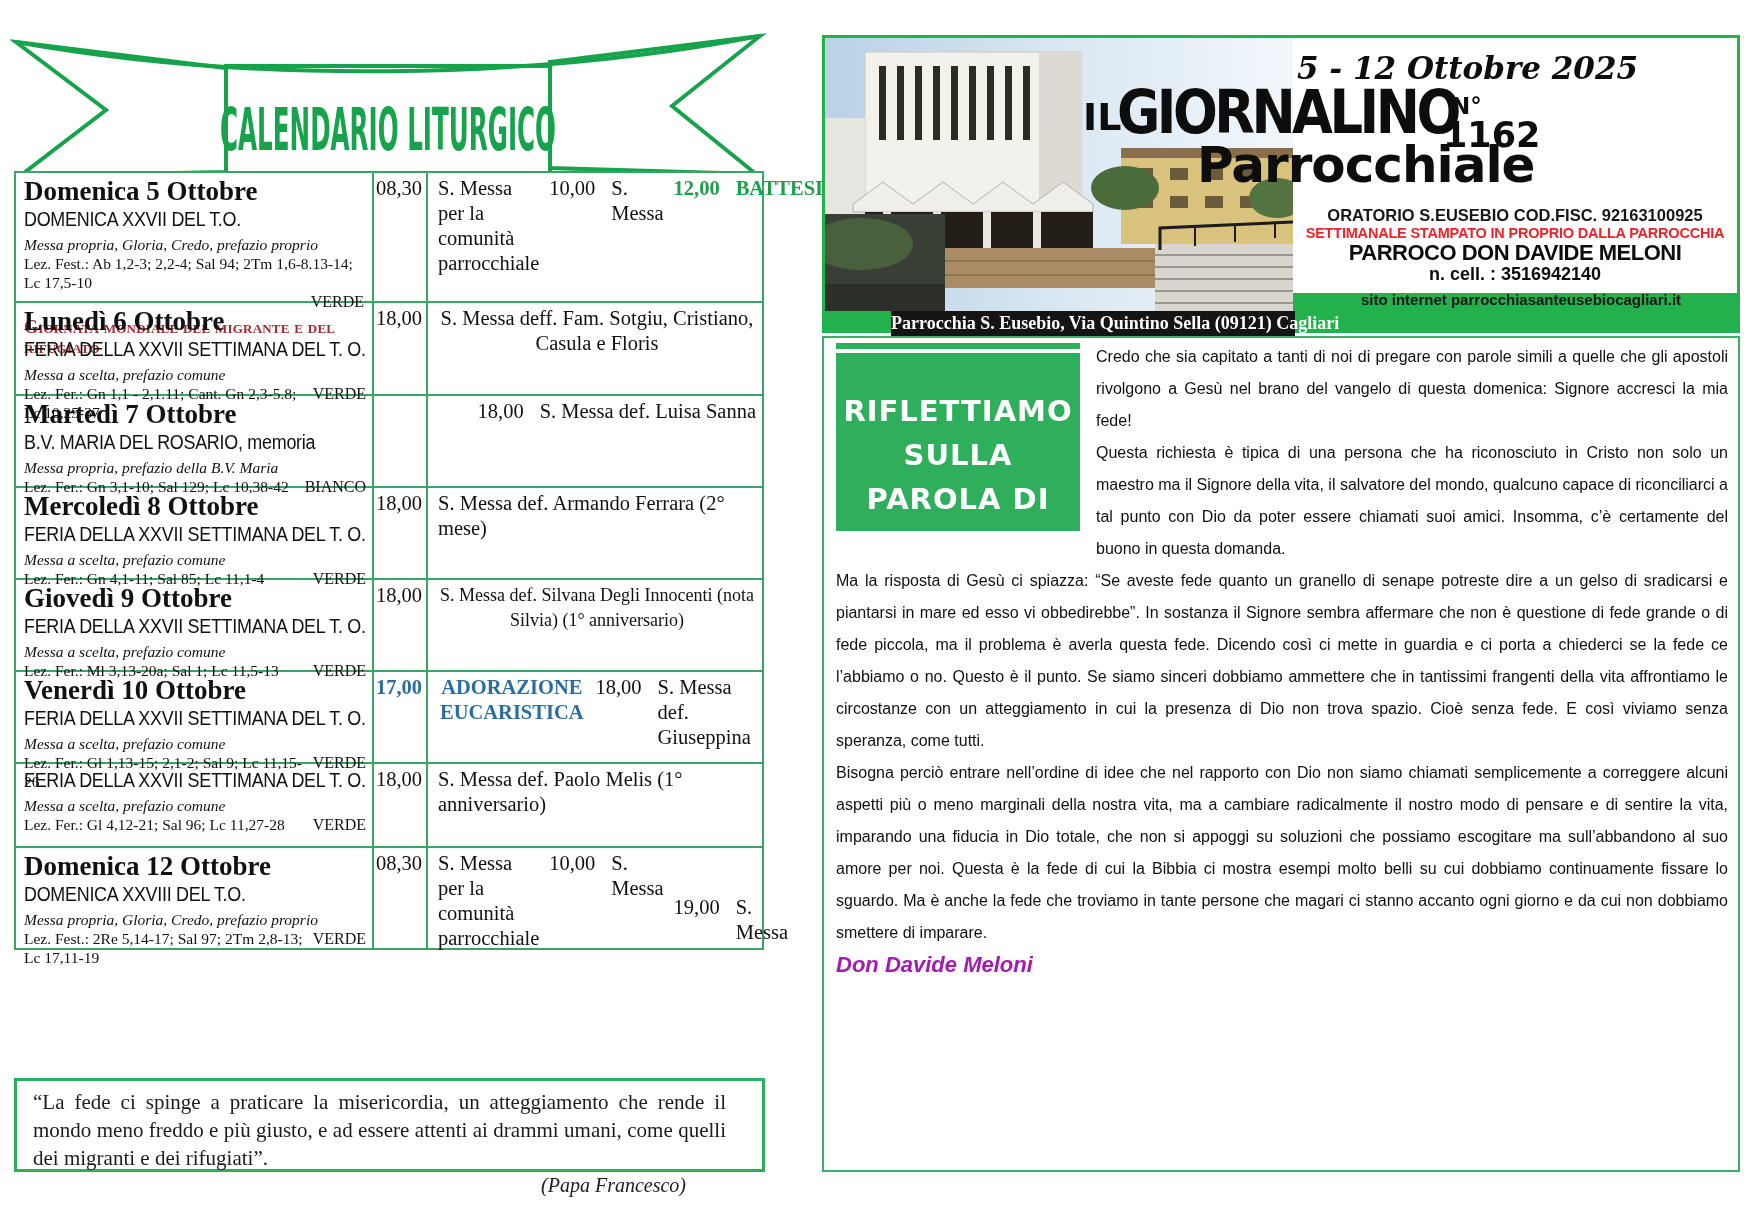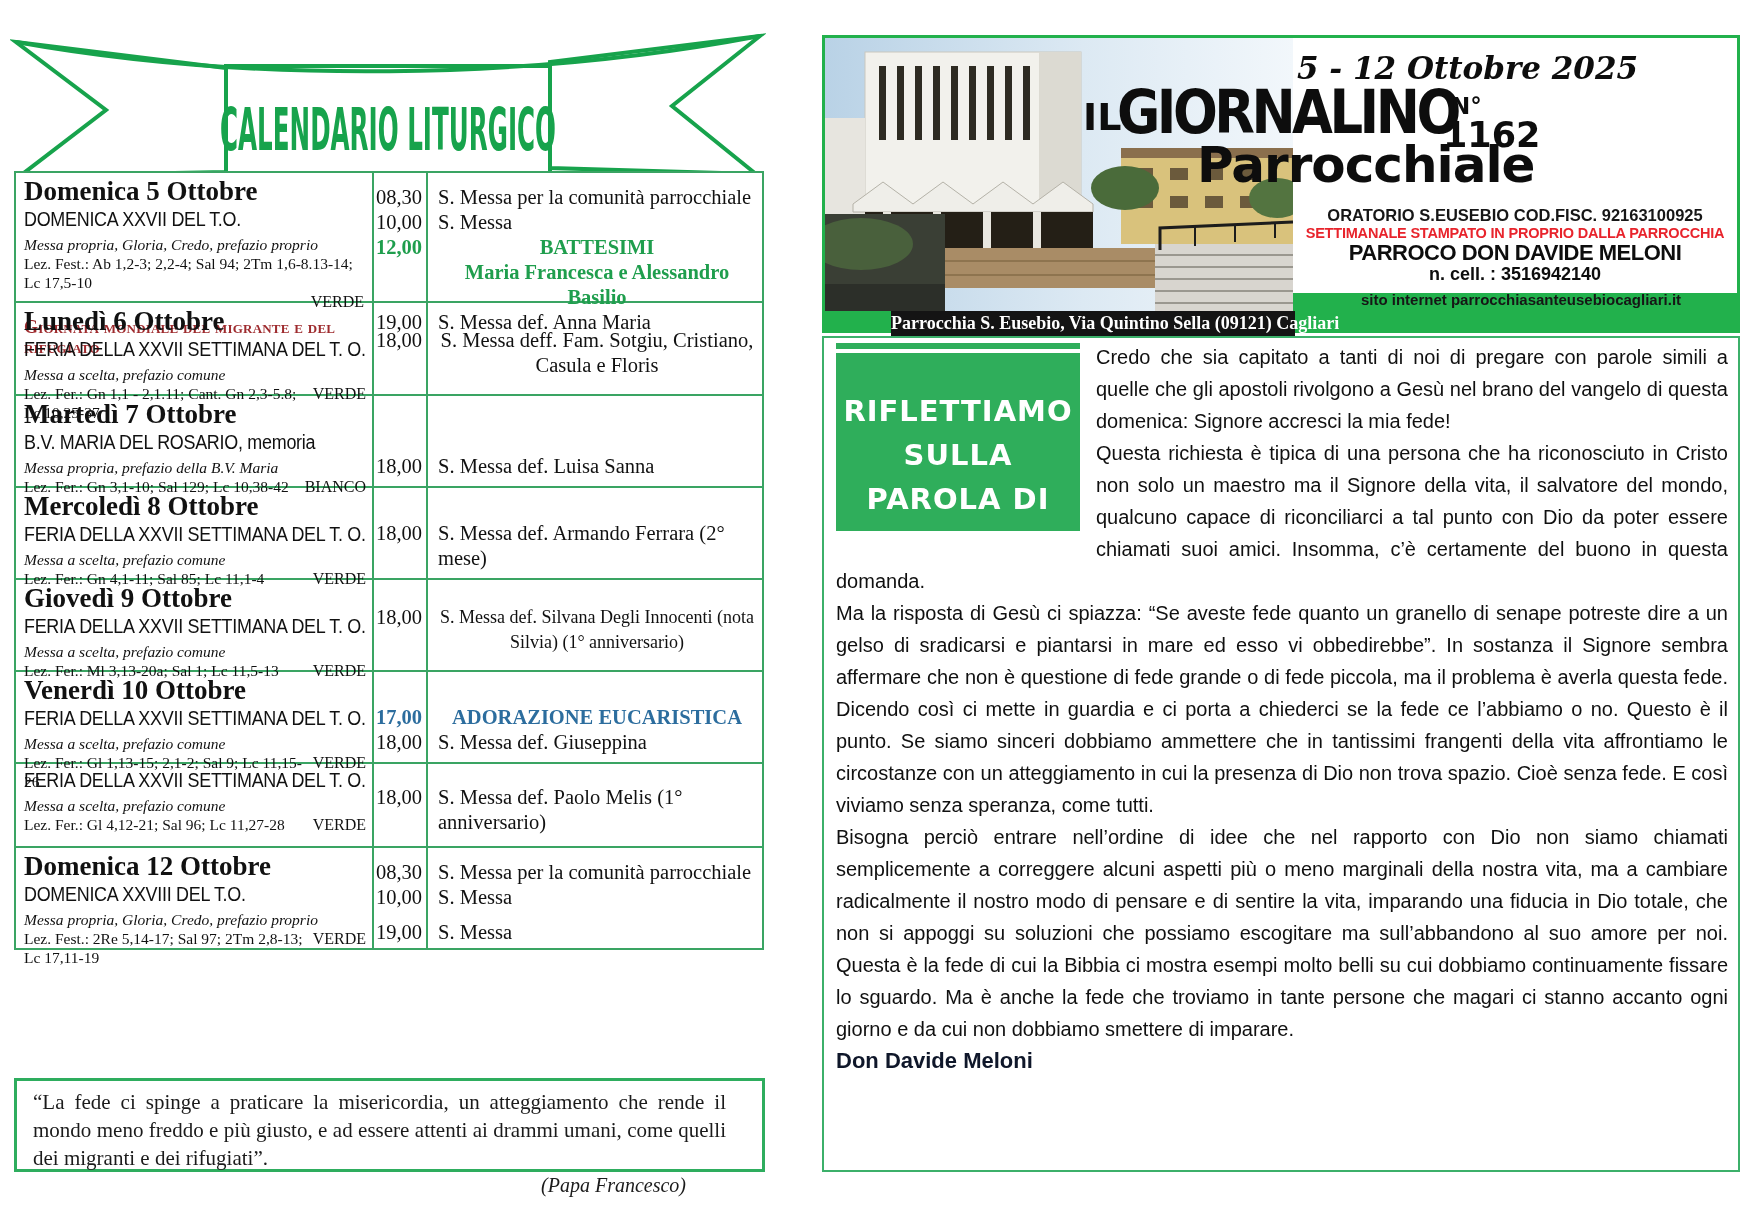--- a/index.html
+++ b/index.html
@@ -16,21 +16,21 @@
   .v1,.v2{position:absolute;top:0;bottom:0;width:2px;background:var(--tb);}
   .v1{left:356px;} .v2{left:410px;}
   .cinfo{position:absolute;left:0;top:0;width:356px;padding:3px 6px 2px 8px;box-sizing:border-box;}
   .cday{font-family:"Liberation Serif",serif;font-weight:bold;font-size:27px;line-height:30px;}
   .cfeast{font-family:"Liberation Sans",sans-serif;font-size:19.5px;line-height:23px;margin-top:2px;letter-spacing:-0.3px;transform:scaleX(.92);transform-origin:left;white-space:nowrap;}
   .crubric{font-family:"Liberation Serif",serif;font-style:italic;font-size:15.5px;line-height:18px;margin-top:5px;}
   .cread{font-family:"Liberation Serif",serif;font-size:15.5px;line-height:19px;display:flex;justify-content:space-between;}
   .ccolor{font-size:16px;padding-left:6px;flex:none;}
   .ccolor-line{text-align:right;font-size:16px;line-height:19px;padding-right:2px;}
   .cnote{font-family:"Liberation Serif",serif;font-weight:bold;font-variant:small-caps;font-size:18px;line-height:20px;color:var(--dred);margin-top:6px;letter-spacing:.2px;}
-  .csched{position:absolute;left:356px;right:0;top:0;bottom:0;display:flex;flex-direction:column;padding:12px 0 3px 0;box-sizing:border-box;}
+  .csched{position:absolute;left:356px;right:0;top:0;bottom:0;display:flex;flex-direction:row;padding:3px 0 3px 0;box-sizing:border-box;}
   .csched.center{justify-content:center;}
   .csched.end{justify-content:flex-end;padding-bottom:7px;}
   .mline{display:flex;align-items:flex-start;}
   .mline.gap{margin-top:auto;}
   .mtime{width:54px;flex:none;text-align:center;font-size:20.5px;line-height:25px;}
   .mtext{flex:1;padding:0 6px 0 12px;font-size:20.5px;line-height:25px;}
   .mtext.center{text-align:center;}
   .green{color:#1f9e4d;font-weight:bold;}
   .blue{color:var(--blue);font-weight:bold;}
   .mtext.small{font-size:18px;}
@@ -55,22 +55,22 @@
   .hi1{font-weight:bold;font-size:16.5px;line-height:19px;color:#161616;}
   .hi2{font-weight:bold;font-size:14.5px;line-height:16px;color:var(--red);letter-spacing:-0.2px;}
   .hi3{font-weight:bold;font-size:22px;line-height:23px;color:#0d0d0d;letter-spacing:-0.5px;}
   .hi4{font-weight:bold;font-size:18px;line-height:20px;color:#0d0d0d;}
   .hi5{font-weight:bold;font-size:15px;line-height:17px;margin-top:7px;color:#161616;padding-left:12px;}
 
   
   #rsection{position:absolute;left:822px;top:336px;width:918px;height:836px;border:2px solid #3cb06a;box-sizing:border-box;padding:3px 10px 0 12px;background:#fff;}
   #refbox{float:left;width:244px;height:188px;margin:2px 16px 6px 0;background:linear-gradient(var(--box) 0 6px,#fff 6px 10px,var(--box) 10px);text-align:center;padding-top:46px;box-sizing:border-box;}
   #refbox div{font-family:"DejaVu Sans",sans-serif;font-weight:bold;font-size:29px;line-height:44px;color:#fff;letter-spacing:1px;}
-  .rpar{font-family:"Liberation Sans",sans-serif;font-size:20px;line-height:32px;text-align:justify;color:#101010;margin:0;}
-  .sig{font-family:"Liberation Sans",sans-serif;font-size:22px;line-height:32px;font-weight:bold;color:#0f172a;}
+  .rpar{font-family:"Liberation Sans",sans-serif;font-size:16px;line-height:32px;text-align:justify;color:#101010;margin:0;}
+  .sig{font-family:"Liberation Sans",sans-serif;font-size:22px;line-height:32px;font-weight:bold;font-style:italic;color:#a21caf;}
 </style>
 </head>
 <body>
 
 <svg id="banner" viewBox="0 0 756 154">
   <g fill="#ffffff" stroke="#17a34c" stroke-width="4" stroke-linejoin="miter">
     <polygon points="6,16 216,42 216,146 10,150 96,84"></polygon>
     <polygon points="750,10 540,36 540,142 746,148 662,80"></polygon>
     <rect x="216" y="40" width="324" height="110"></rect>
   </g>

